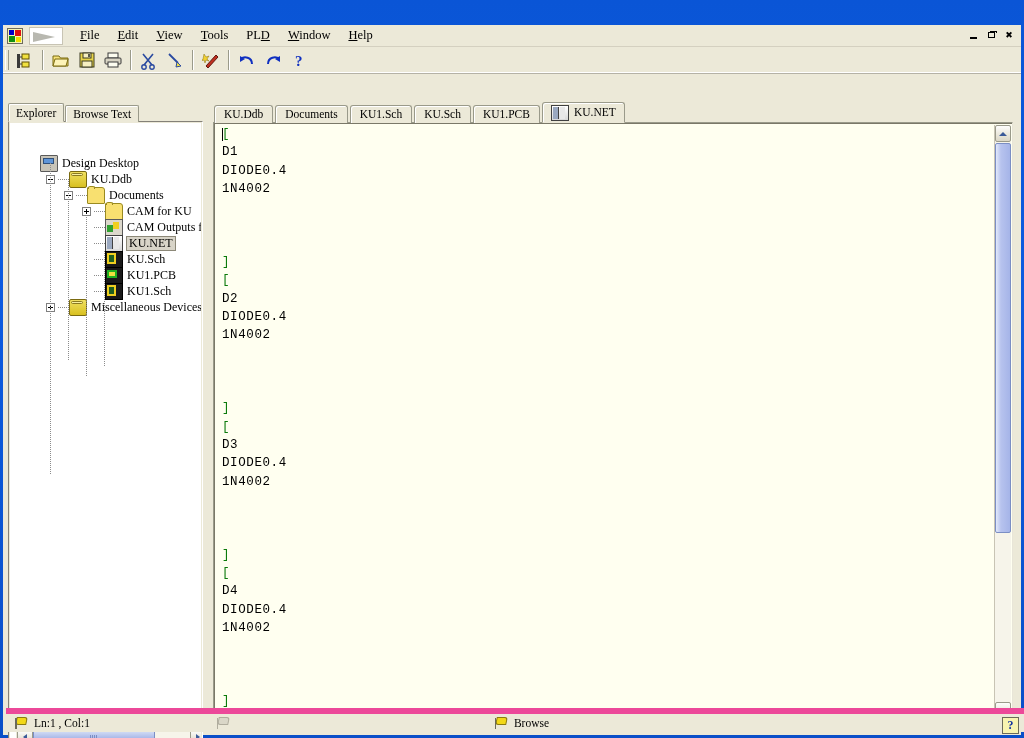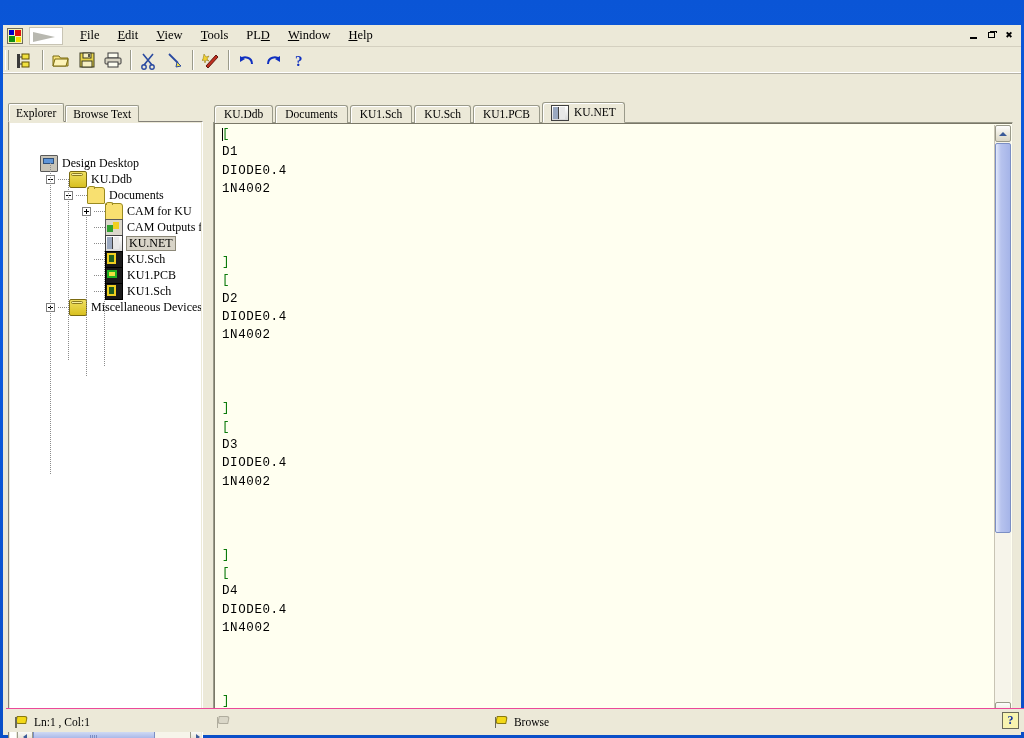--- a/index.html
+++ b/index.html
@@ -606,24 +606,24 @@
     border-radius: 2px;
   }
 
   
   .statusbar {
     position: absolute;
     left: 3px; bottom: 3px;
     width: 1018px;
     height: 24px;
     background: #ece9d8;
-    border-top: 1px solid #ec4899;
-    box-sizing: border-box;
-    display: flex;
-    align-items: flex-end;
+    border-top: 6px solid #ec4899;
+    box-sizing: border-box;
+    display: flex;
+    align-items: center;
   }
   .sb-cell {
     display: flex;
     align-items: center;
     font-family: "Liberation Serif", serif;
     font-size: 11.5px;
     color: #000;
     height: 20px;
     white-space: nowrap;
   }

